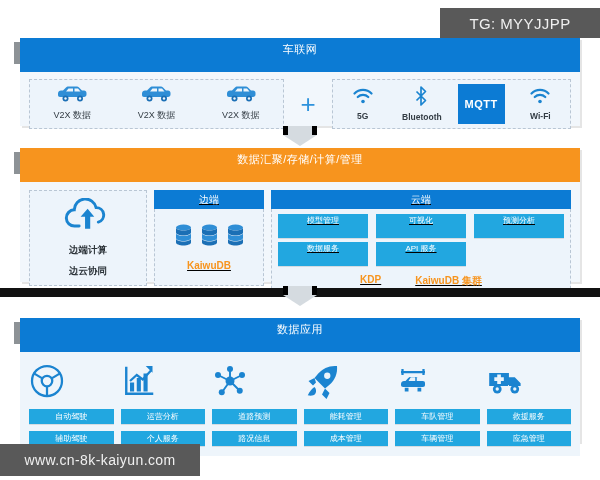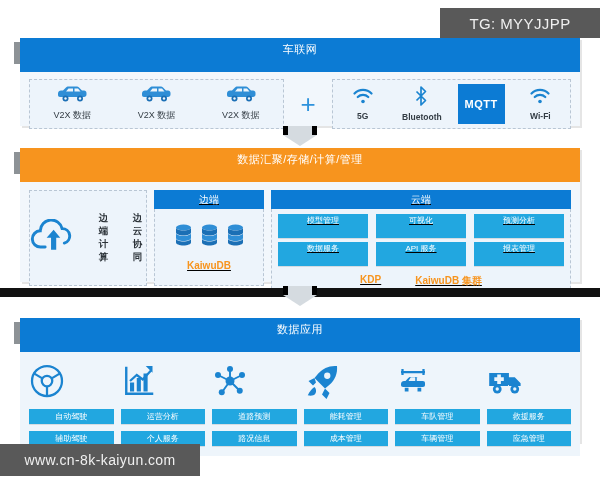--- a/index.html
+++ b/index.html
@@ -58,22 +58,22 @@
     border-top: 11px solid #d5dbe0;
   }
 
   
   .band { position: absolute; left: 0; width: 600px; height: 9px; background: #111; }
 
   
   #sec-data { top: 148px; height: 134px; }
   .data-body { display: flex; gap: 7px; padding: 8px 9px; height: 112px; }
   .edge-compute {
-    flex: 0 0 118px; display: flex; flex-direction: row;
-    align-items: center; justify-content: center; gap: 17px;
+    flex: 0 0 118px; display: flex; flex-direction: column;
+    align-items: center; justify-content: center; gap: 8px;
   }
   .edge-compute .txt { font-size: 9.5px; color: #2b3238; line-height: 1.35; text-align: center; font-weight: bold; }
   .col { display: flex; flex-direction: column; text-decoration: underline; }
   .col-edge { flex: 0 0 110px; }
   .col-cloud { flex: 1; }
   .col-head {
     background: #0c7bd4; color: #fff; font-size: 10px;
     text-align: center; height: 19px; line-height: 19px;
   }
   .col-body {
@@ -260,21 +260,20 @@
 
       <div class="col col-cloud">
         <div class="col-head">云端</div>
         <div class="col-body">
           <div class="cloud-grid">
             <div class="chip">模型管理</div>
             <div class="chip">可视化</div>
             <div class="chip">预测分析</div>
             <div class="chip">数据服务</div>
             <div class="chip">API 服务</div>
-            <div class="chip">报表管理</div>
           </div>
           <div class="cloud-brands">
             <span class="brand">KDP</span>
             <span class="brand">KaiwuDB 集群</span>
           </div>
         </div>
       </div>
 
     </div>
   </div>

